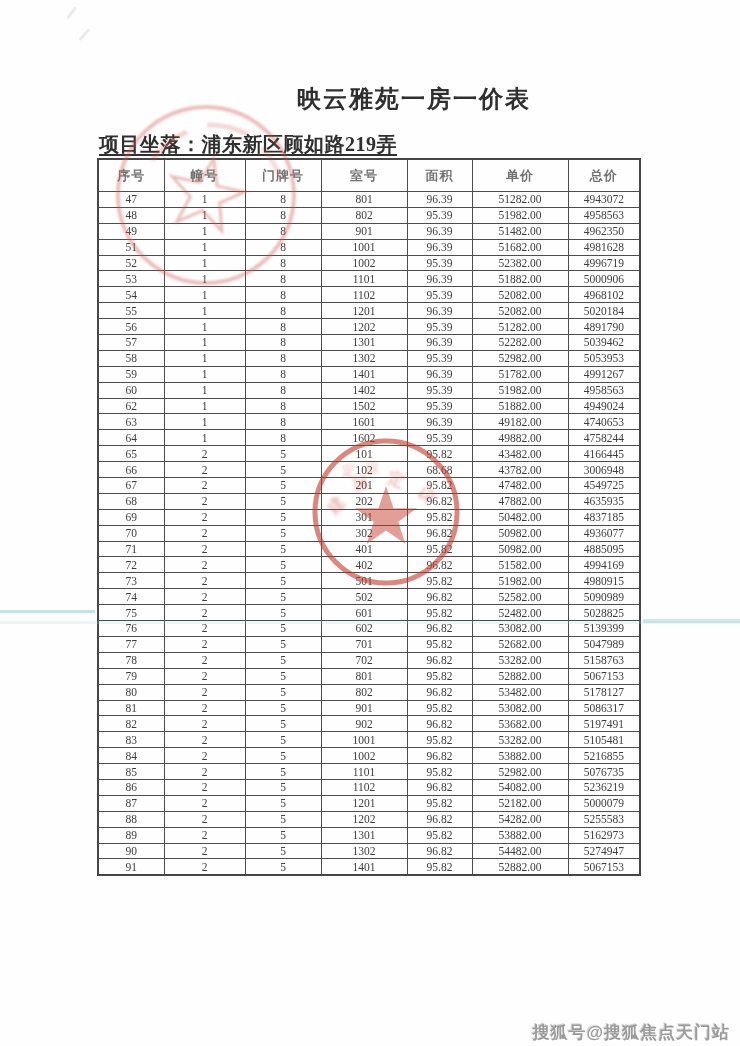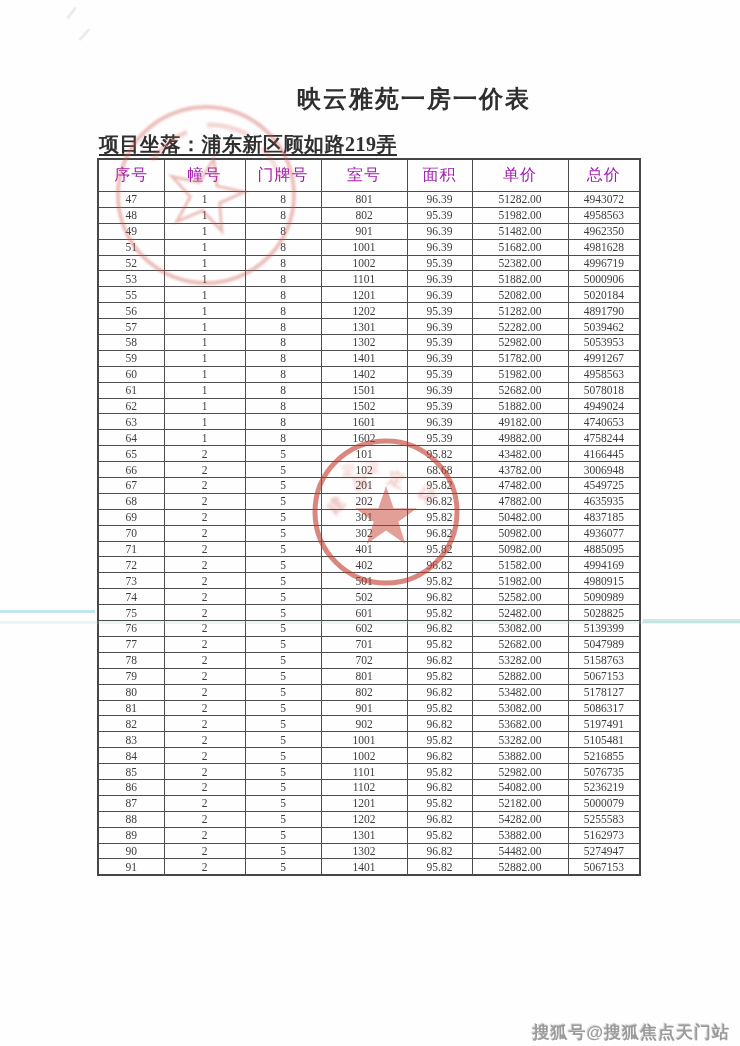--- a/index.html
+++ b/index.html
@@ -18,21 +18,21 @@
   }
   table.price-table{
     position:absolute;top:158px;left:97px;width:543px;
     border-collapse:collapse;table-layout:fixed;
     border:2px solid #464646;
   }
   .price-table th,.price-table td{
     border:1px solid #4d4d4d;text-align:center;vertical-align:middle;
     padding:0;overflow:hidden;white-space:nowrap;
   }
-  .price-table th{height:31px;font-size:16px;font-weight:normal;color:#a21caf;letter-spacing:1px;}
+  .price-table th{height:31px;font-size:13px;font-weight:bold;color:#737373;letter-spacing:1px;}
   .price-table td{height:14.9px;font-size:11.5px;line-height:14px;color:#3d3d3d;}
   
   .artifact{position:absolute;pointer-events:none;}
   .cyan-line-left{top:610px;left:0;width:95px;height:3px;background:rgba(125,195,210,0.45);}
   .cyan-line-full{top:621px;left:0;width:740px;height:3px;background:rgba(150,212,214,0.20);}
   .cyan-line-right{top:619px;left:643px;width:97px;height:4px;background:rgba(140,206,200,0.42);}
   .page-mark{background:#dcdcdc;opacity:0.55;border-radius:2px;}
   .mark-1{top:6px;left:70px;width:3px;height:14px;transform:rotate(38deg);}
   .mark-2{top:27px;left:83px;width:3px;height:15px;transform:rotate(42deg);}
   
@@ -129,20 +129,29 @@
         <tr>
           <td>53</td>
           <td>1</td>
           <td>8</td>
           <td>1101</td>
           <td>96.39</td>
           <td>51882.00</td>
           <td>5000906</td>
         </tr>
         <tr>
+          <td>54</td>
+          <td>1</td>
+          <td>8</td>
+          <td>1102</td>
+          <td>95.39</td>
+          <td>52082.00</td>
+          <td>4968102</td>
+        </tr>
+        <tr>
           <td>55</td>
           <td>1</td>
           <td>8</td>
           <td>1201</td>
           <td>96.39</td>
           <td>52082.00</td>
           <td>5020184</td>
         </tr>
         <tr>
           <td>56</td>
@@ -181,29 +190,20 @@
           <td>4991267</td>
         </tr>
         <tr>
           <td>60</td>
           <td>1</td>
           <td>8</td>
           <td>1402</td>
           <td>95.39</td>
           <td>51982.00</td>
           <td>4958563</td>
-        </tr>
-        <tr>
-          <td>61</td>
-          <td>1</td>
-          <td>8</td>
-          <td>1501</td>
-          <td>96.39</td>
-          <td>52682.00</td>
-          <td>5078018</td>
         </tr>
         <tr>
           <td>62</td>
           <td>1</td>
           <td>8</td>
           <td>1502</td>
           <td>95.39</td>
           <td>51882.00</td>
           <td>4949024</td>
         </tr>

